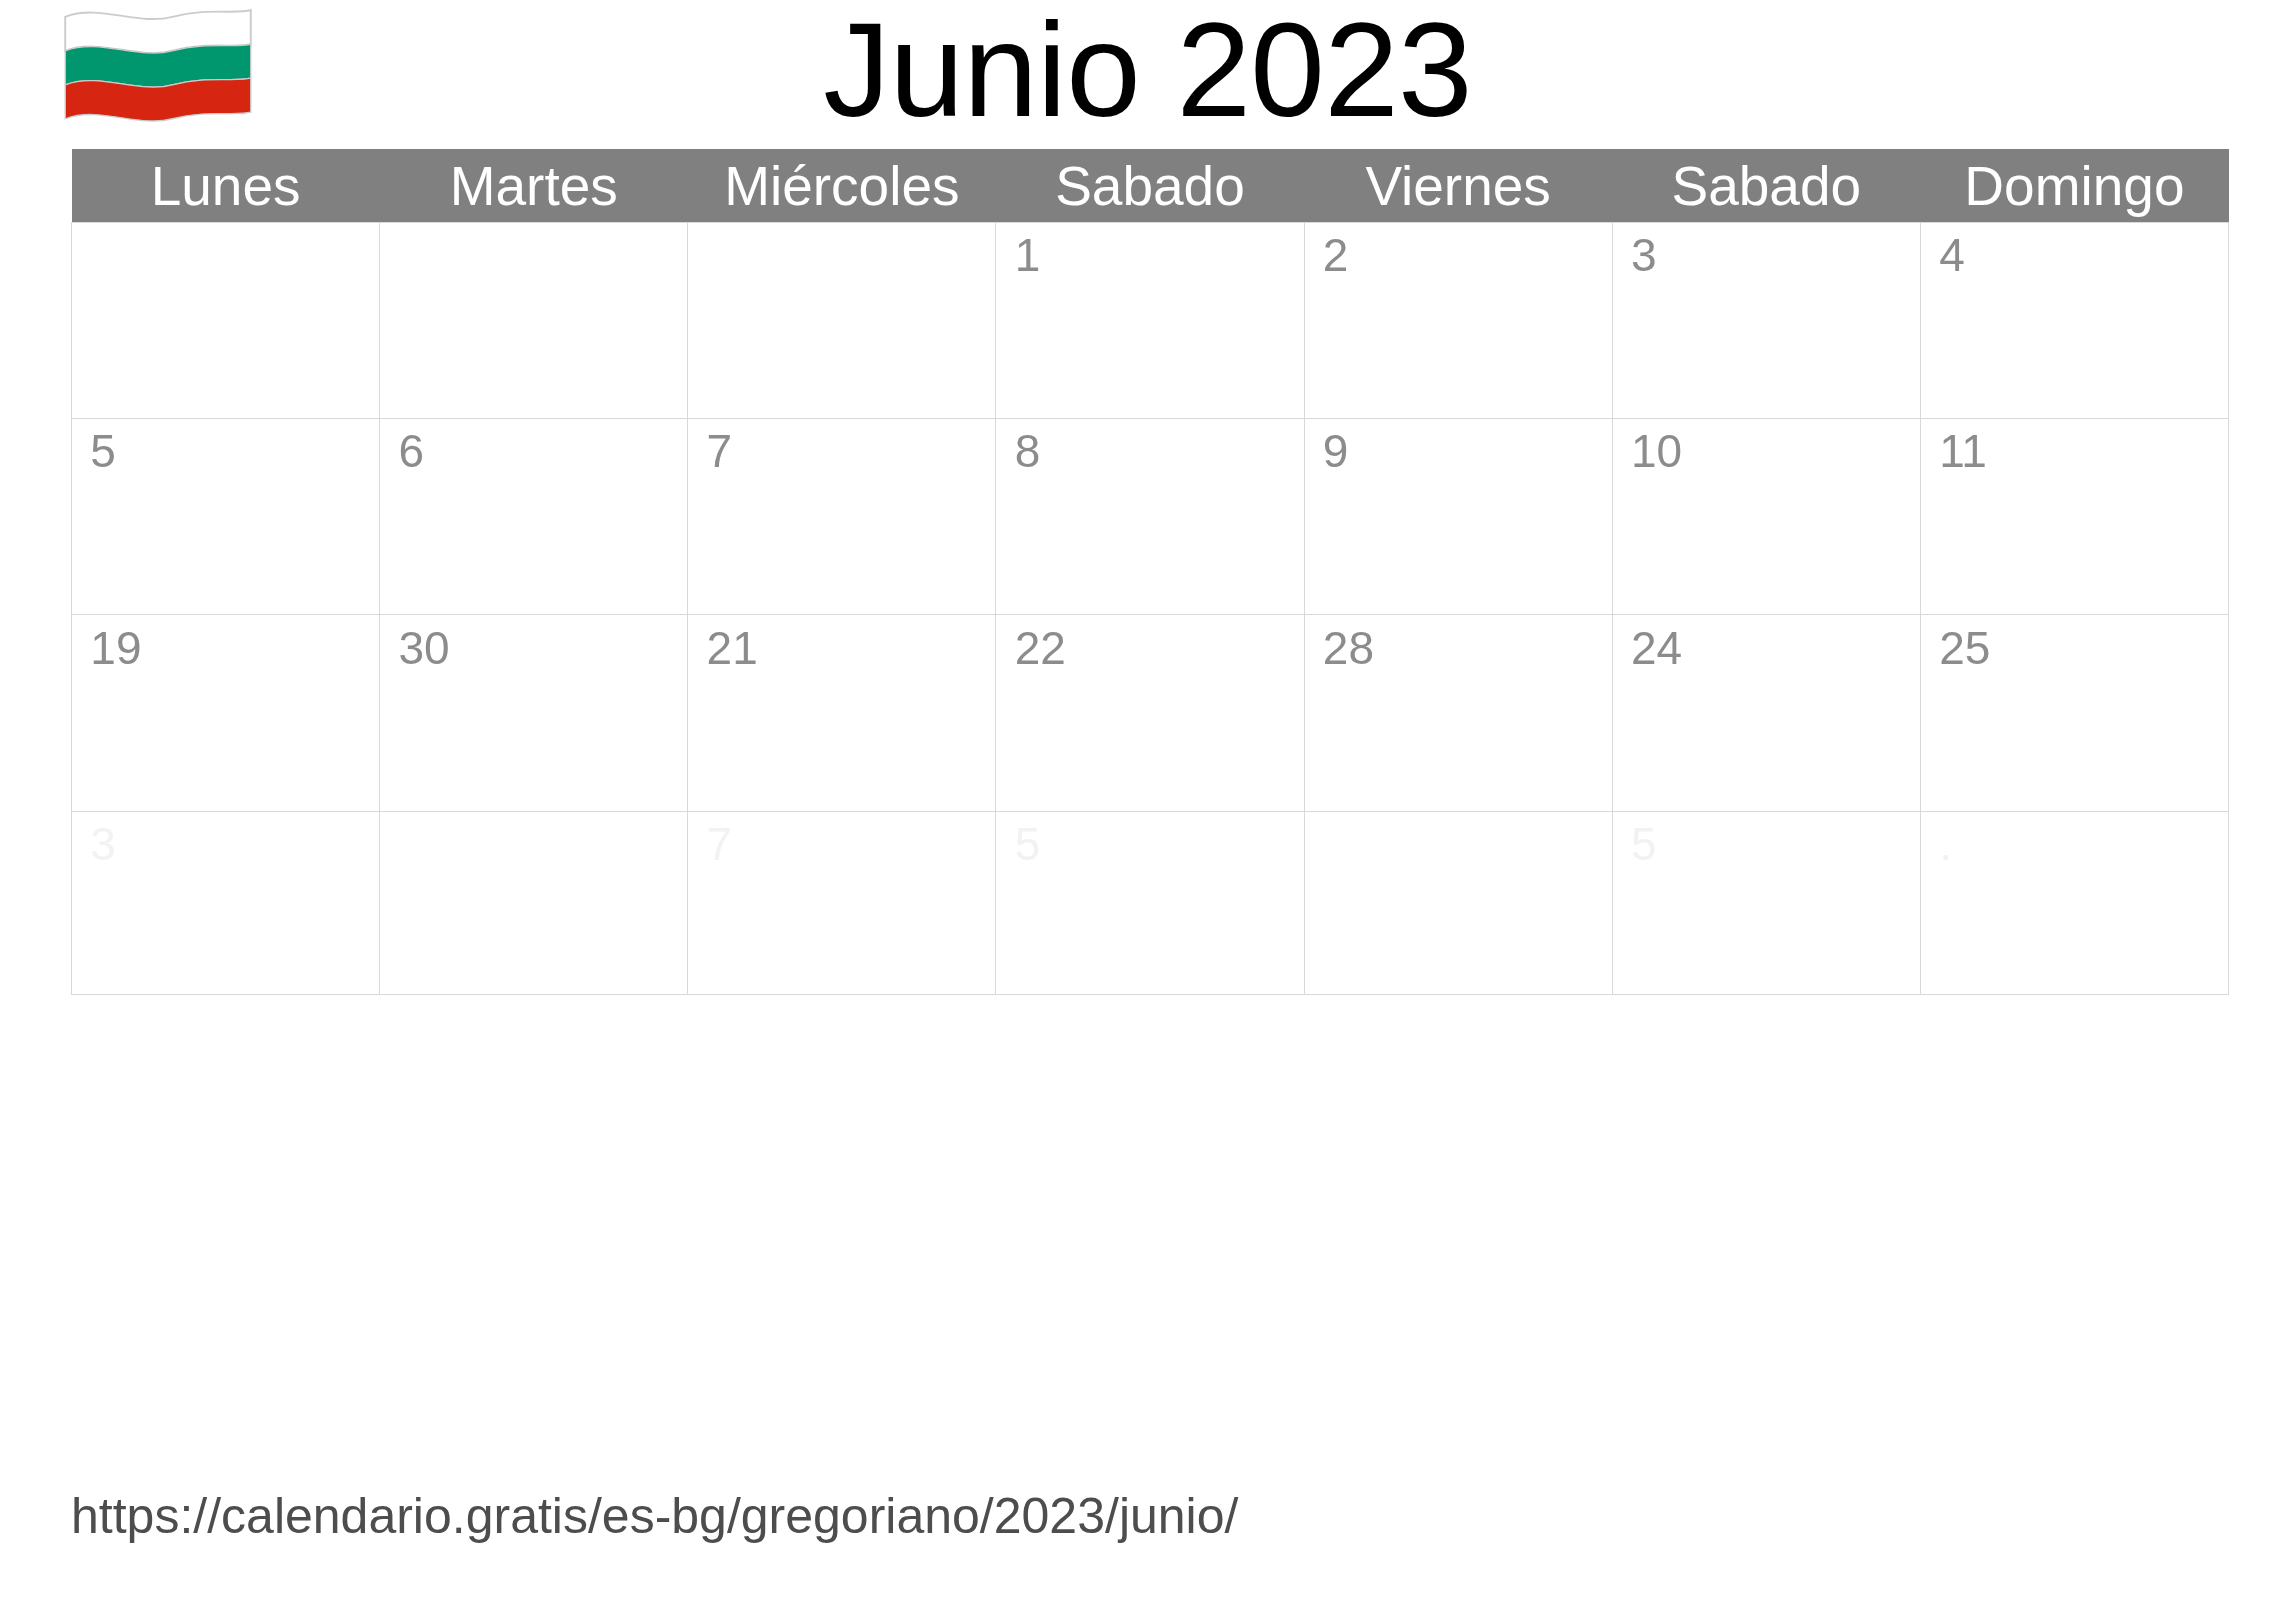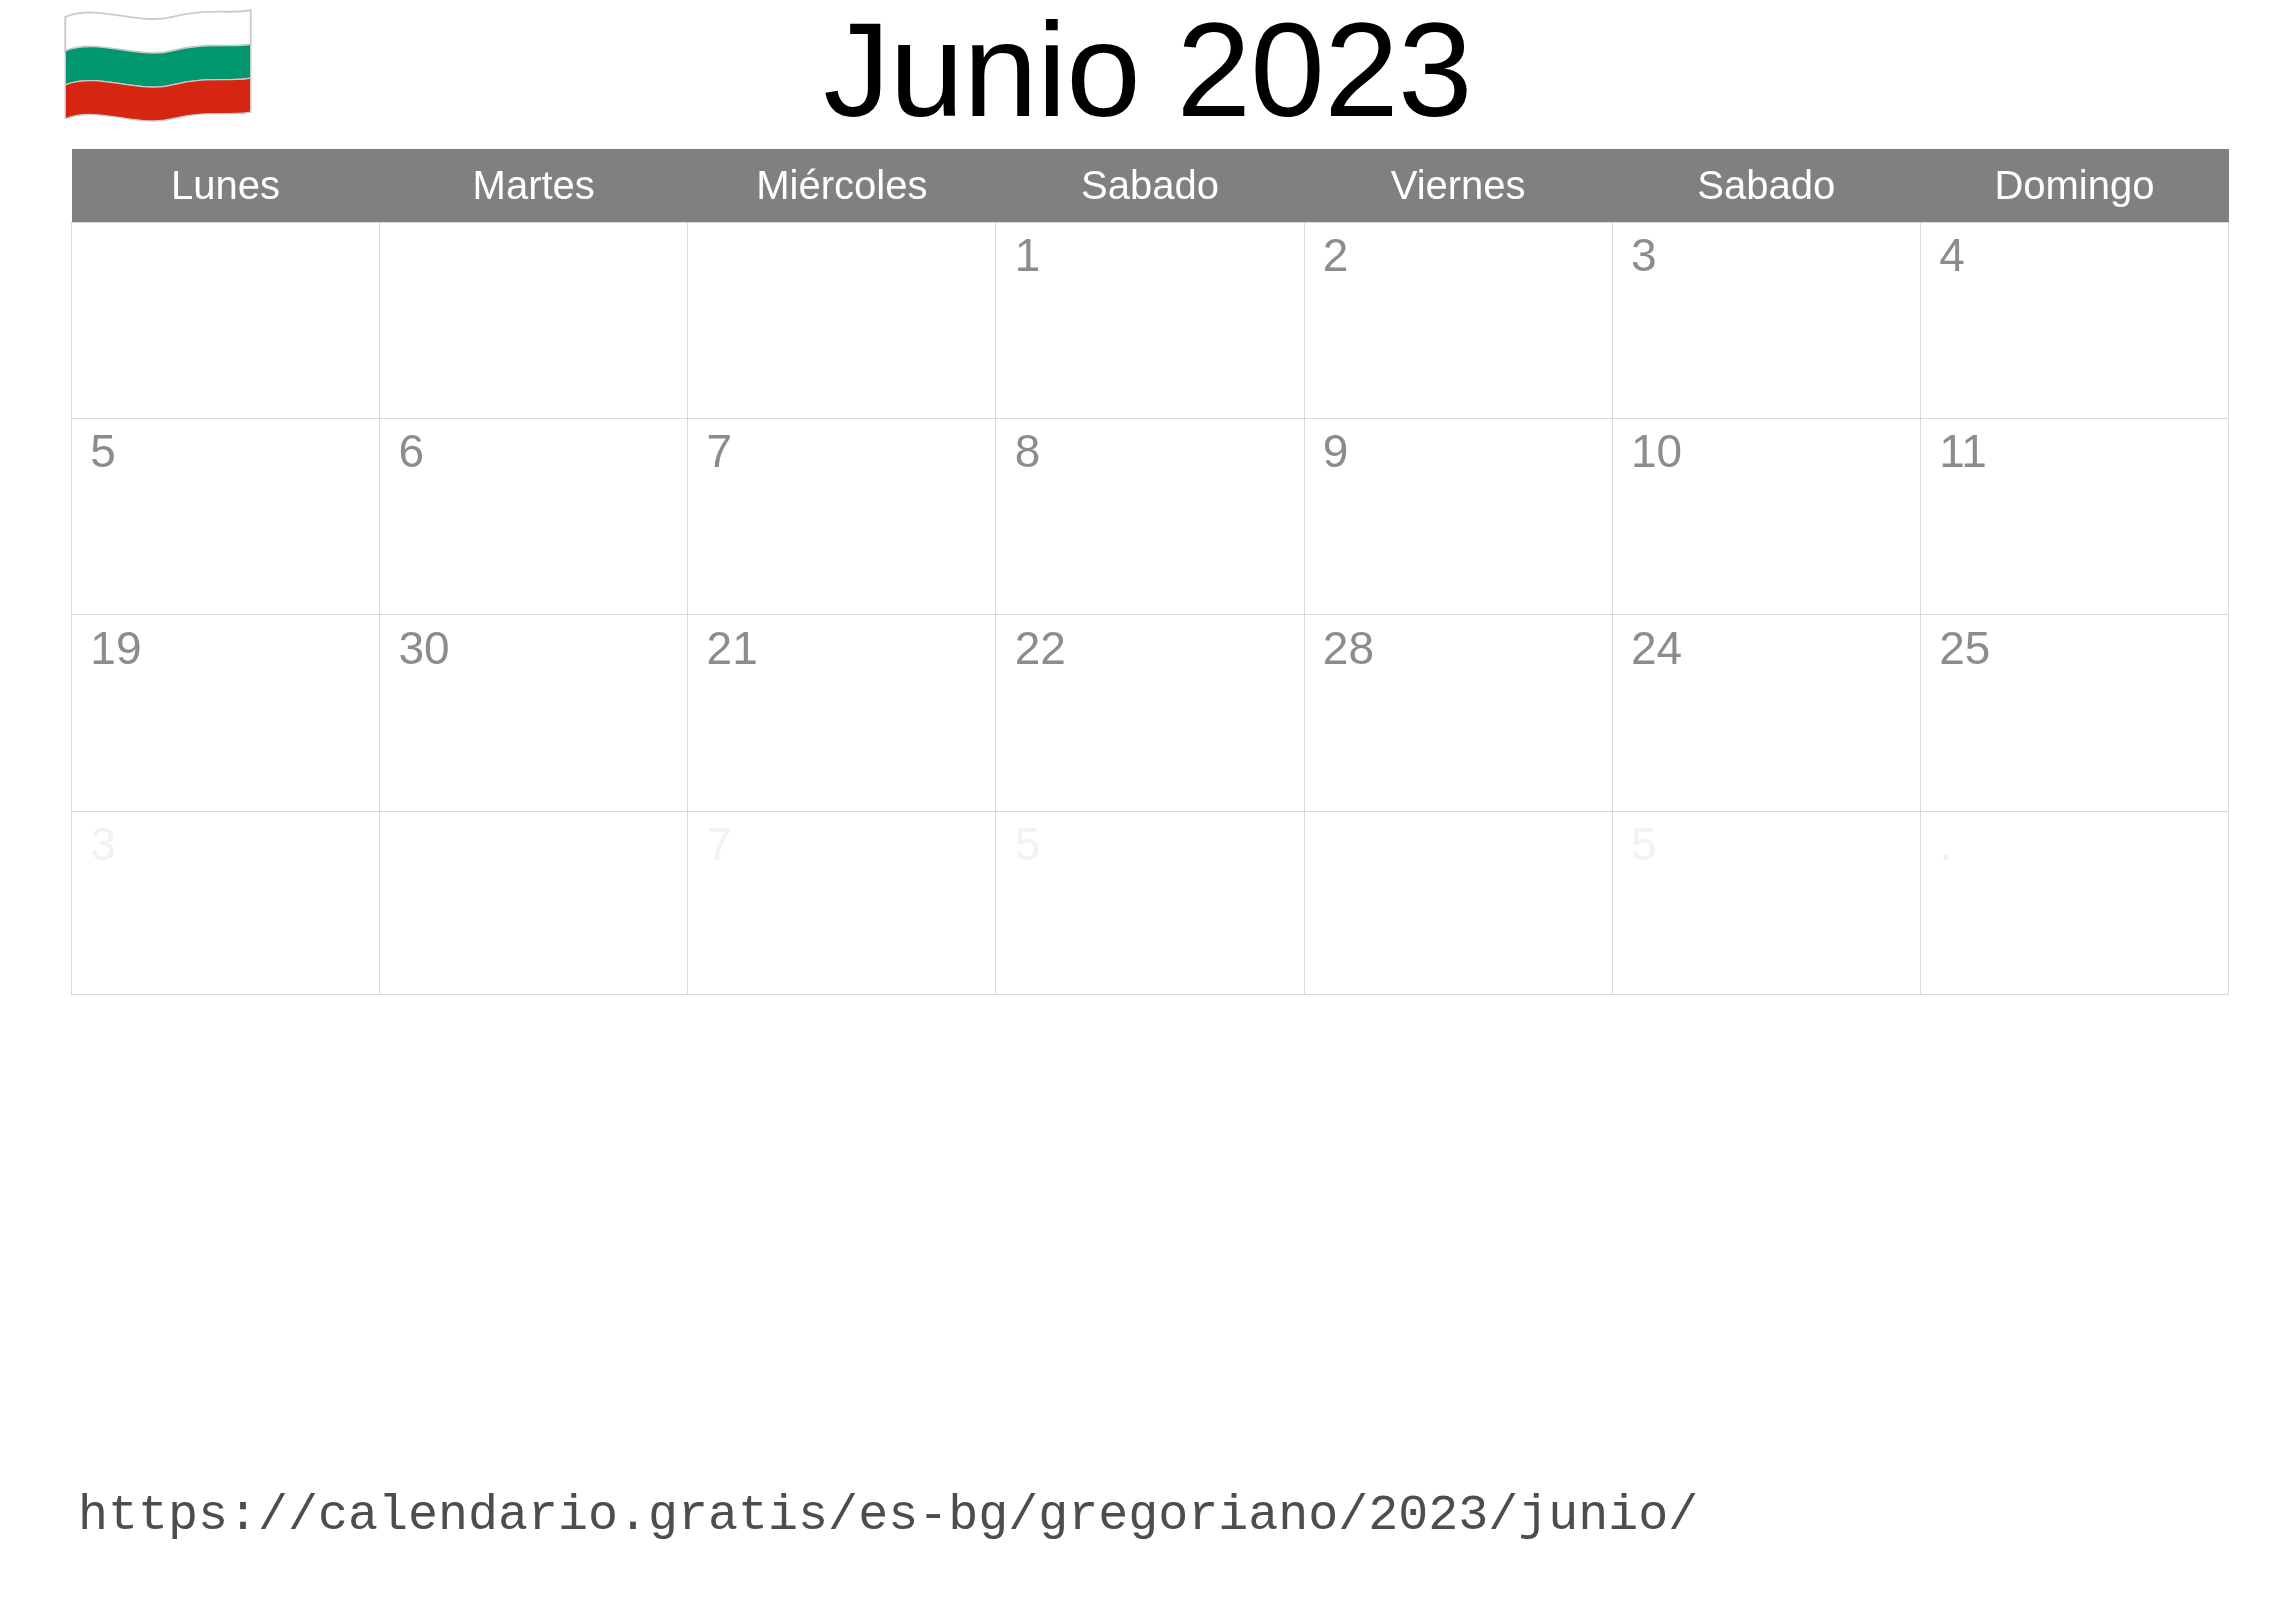--- a/index.html
+++ b/index.html
@@ -53,21 +53,21 @@
     left: 71px;
     top: 149px;
     width: 2158px;
     border-collapse: collapse;
     table-layout: fixed;
   }
   .calendar th {
     background: #808080;
     color: #ffffff;
     font-weight: normal;
-    font-size: 40px;
+    font-size: 55px;
     height: 73px;
     text-align: center;
     padding: 0;
     border: none;
     vertical-align: middle;
   }
   .calendar td {
     border: 1.3px solid #d9d9d9;
     height: 190px;
     vertical-align: top;
@@ -80,26 +80,25 @@
     color: #f2f2f2;
     height: 177px;
   }
   .calendar tr.last-row td {
     border-bottom: 1.3px solid #d9d9d9;
   }
 
   
   .footer-url {
     position: absolute;
-    left: 78px;
+    left: 71px;
     top: 1487px;
     font-size: 50px;
     color: #4d4d4d;
     white-space: nowrap;
-    font-family: Liberation Mono, monospace;
   }
 </style>
 </head>
 <body>
 
 <div class="page">
 
   <div class="header">
     <div class="flag">
       <svg viewBox="0 0 300 185" xmlns="http://www.w3.org/2000/svg">

